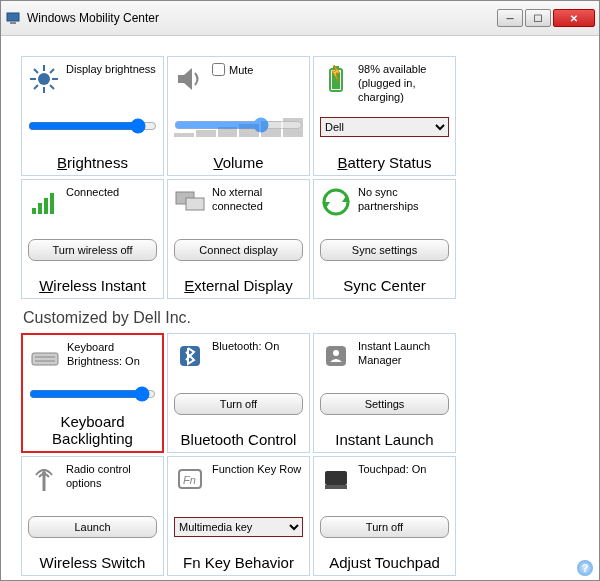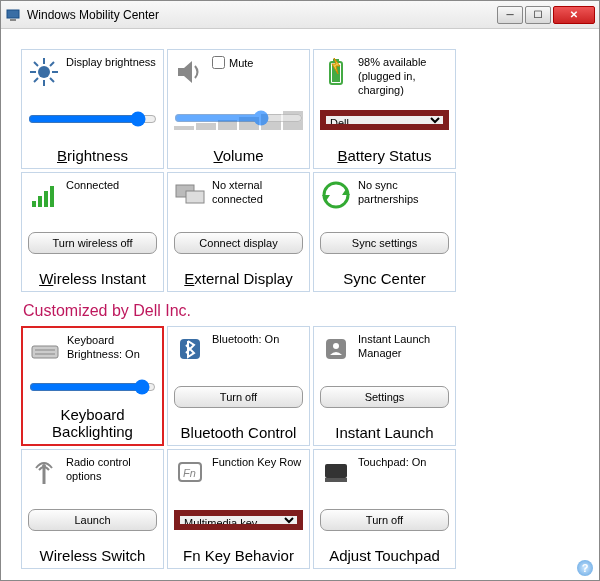--- a/index.html
+++ b/index.html
@@ -1,39 +1,39 @@
 <!DOCTYPE html>
 <html><head>
 <meta charset="utf-8">
 <style>
 * { box-sizing: border-box; margin: 0; padding: 0; }
 body { font-family: "Segoe UI", Tahoma, sans-serif; font-size: 11px; background: #f0f0f0; width: 600px; height: 581px; overflow: hidden; }
 .window { background: #fff; border: 1px solid #888; width: 600px; height: 581px; position: relative; }
-.titlebar { height: 28px; background: linear-gradient(#f8f8f8,#e8e8e8); border-bottom: 1px solid #ccc; display: flex; align-items: center; padding: 4px 4px; }
+.titlebar { height: 35px; background: linear-gradient(#f8f8f8,#e8e8e8); border-bottom: 1px solid #ccc; display: flex; align-items: center; padding: 4px 4px; }
 .titlebar .ticn { width: 16px; height: 16px; margin-right: 6px; }
 .titlebar .title { flex: 1; font-size: 12px; }
 .winbtns { display: flex; gap: 2px; }
 .winbtn { width: 26px; height: 18px; border: 1px solid #888; background: linear-gradient(#f8f8f8,#d8d8d8); border-radius: 2px; display: flex; align-items: center; justify-content: center; font-size: 10px; cursor: pointer; }
 .winbtn.close { background: linear-gradient(#e55,#c22); color: #fff; border-color: #a00; width: 42px; font-weight: bold; }
 .content { padding: 20px; }
 .grid { display: flex; flex-wrap: wrap; gap: 3px; }
 .tile { width: 143px; height: 120px; border: 1px solid #c5d6e8; background: #fff; display: flex; flex-direction: column; padding: 6px 6px 4px 6px; position: relative; }
 .tile.highlight { border: 2px solid #d22; }
 .top { display: flex; align-items: flex-start; gap: 6px; height: 40px; }
 .icn { width: 32px; height: 32px; flex-shrink: 0; display:flex; align-items:center; justify-content:center; }
 .lbl { font-size: 11px; line-height: 1.25; }
 .mid { flex: 1; display: flex; align-items: center; justify-content: center; }
 .slider { width: 100%; }
 .slider input[type=range] { width: 100%; }
 .btn { width: 100%; height: 22px; border: 1px solid #999; border-radius: 7px; background: linear-gradient(#fdfdfd,#e2e2e2); font-size: 11px; cursor: pointer; }
 .chk { display: flex; align-items: center; gap: 4px; font-size: 11px; }
-.sel { width: 100%; height: 20px; border: 6px solid #7f1d1d; font-size: 11px; }
+.sel { width: 100%; height: 20px; border: 1px solid #7f1d1d; font-size: 11px; }
 .foot { text-align: center; font-size: 15px; padding-top: 4px; }
 .foot .u { text-decoration: underline; }
-.section-title { font-size: 16px; padding: 10px 6px 6px 2px; color: #be185d; }
+.section-title { font-size: 16px; padding: 10px 6px 6px 2px; color: #404040; }
 .help-icon { position: absolute; bottom: 4px; right: 6px; width: 16px; height: 16px; border-radius: 50%; background: radial-gradient(#cfe8ff,#5aa0e0); color: #fff; font-weight: bold; display:flex; align-items:center; justify-content:center; font-size: 11px; cursor: pointer; }
 
 .volbar { display:flex; align-items:flex-end; gap:2px; width:100%; height:20px; }
 .volbar span { flex:1; background:#ccc; }
 </style>
 </head>
 <body>
 <div class="window">
 
 <div class="titlebar">

